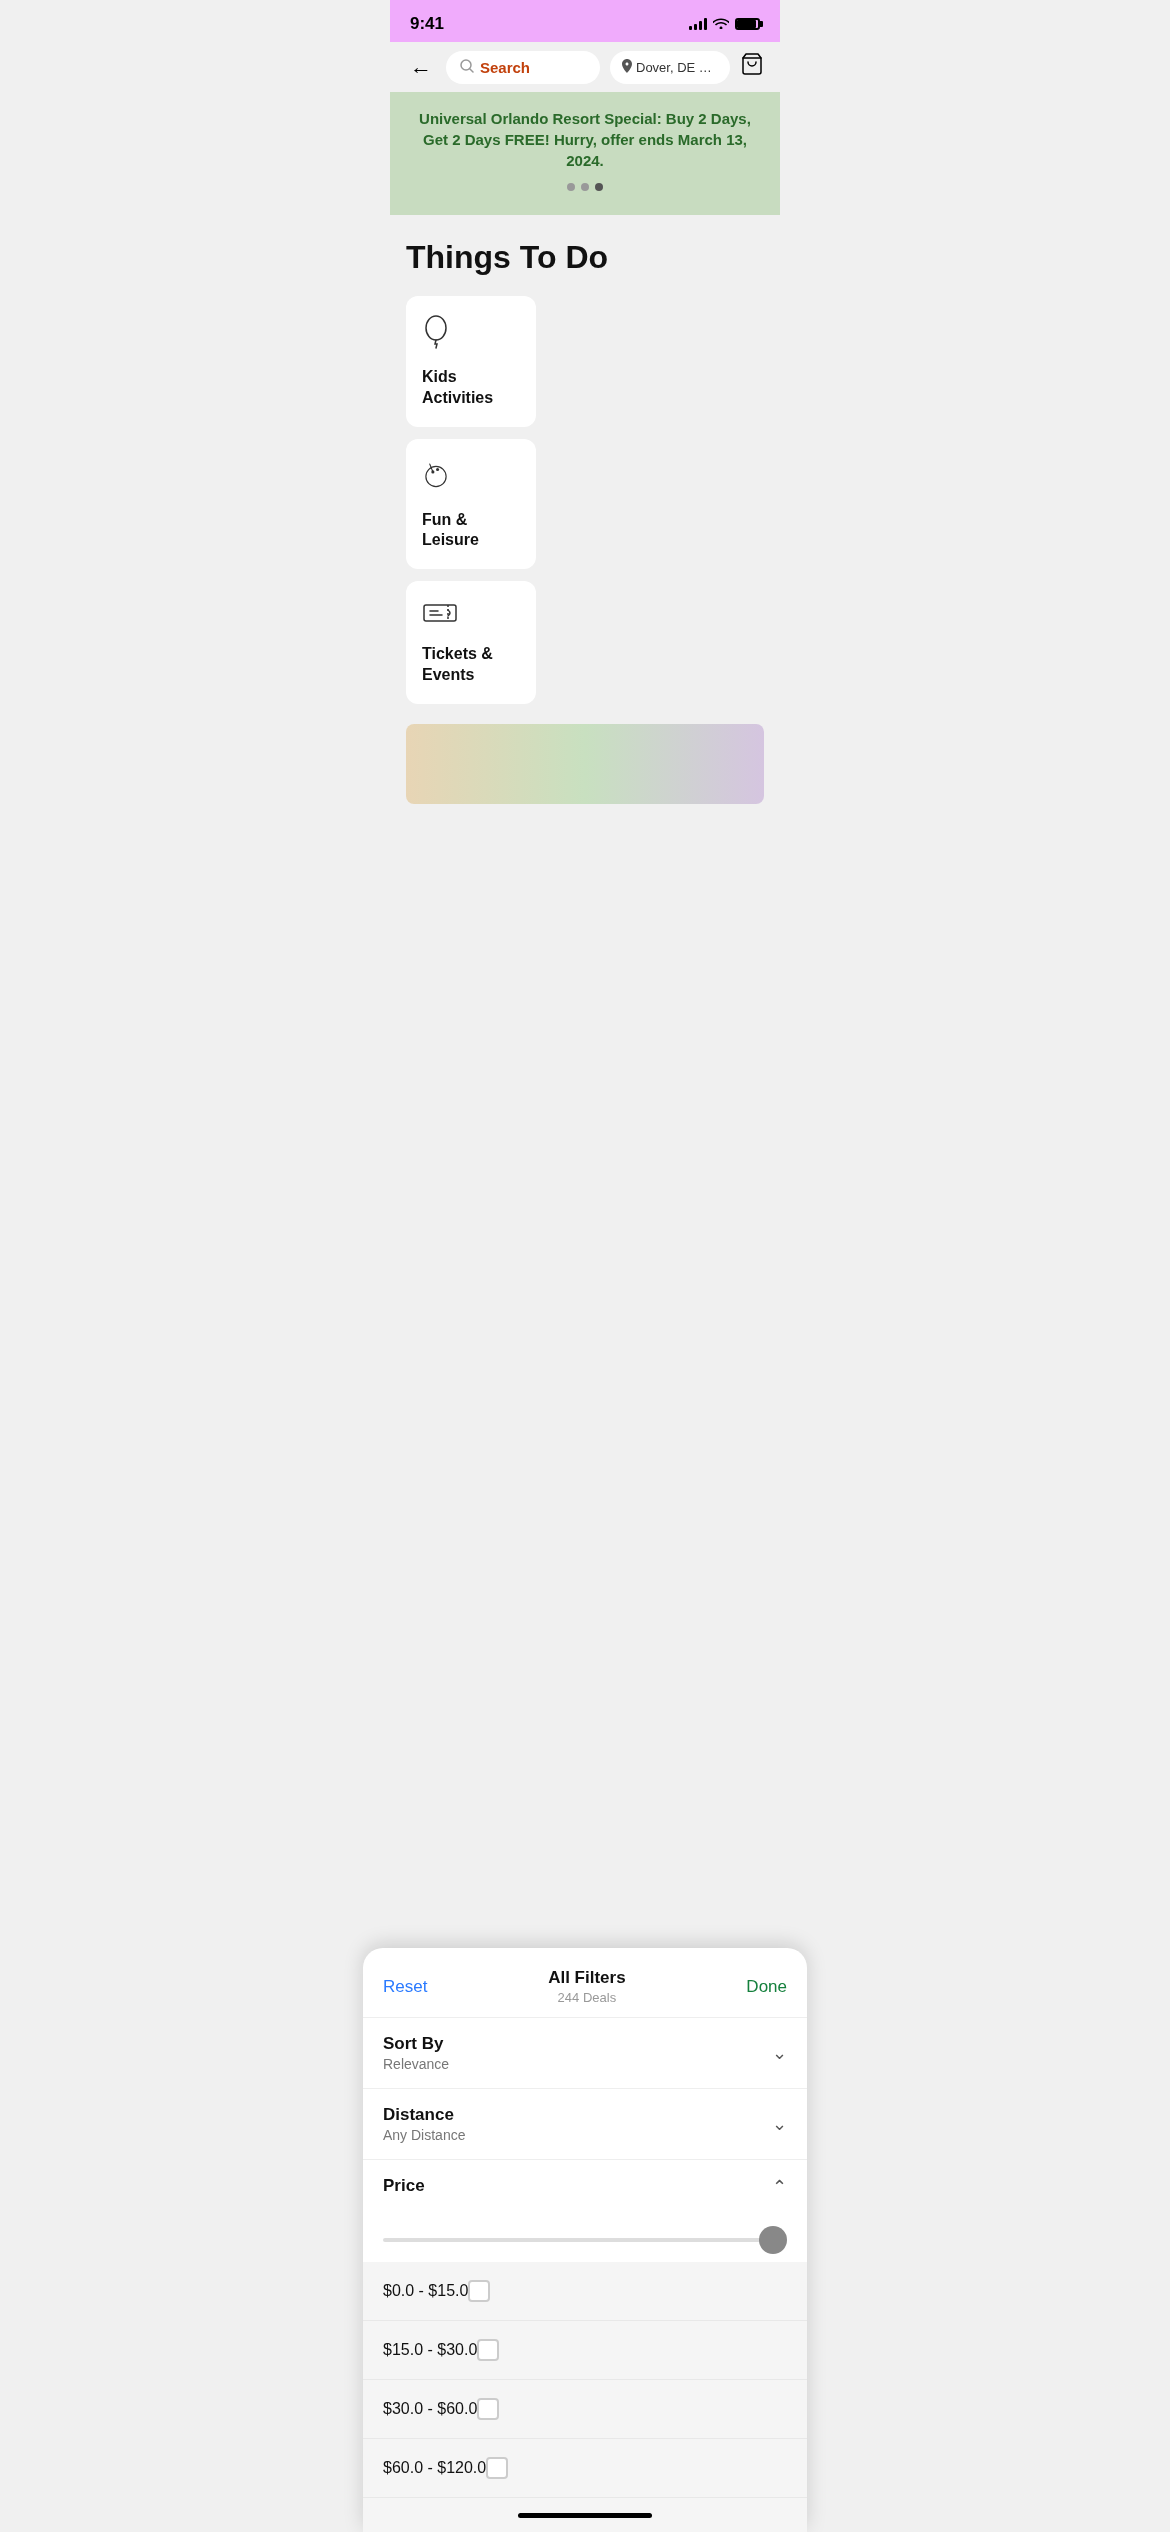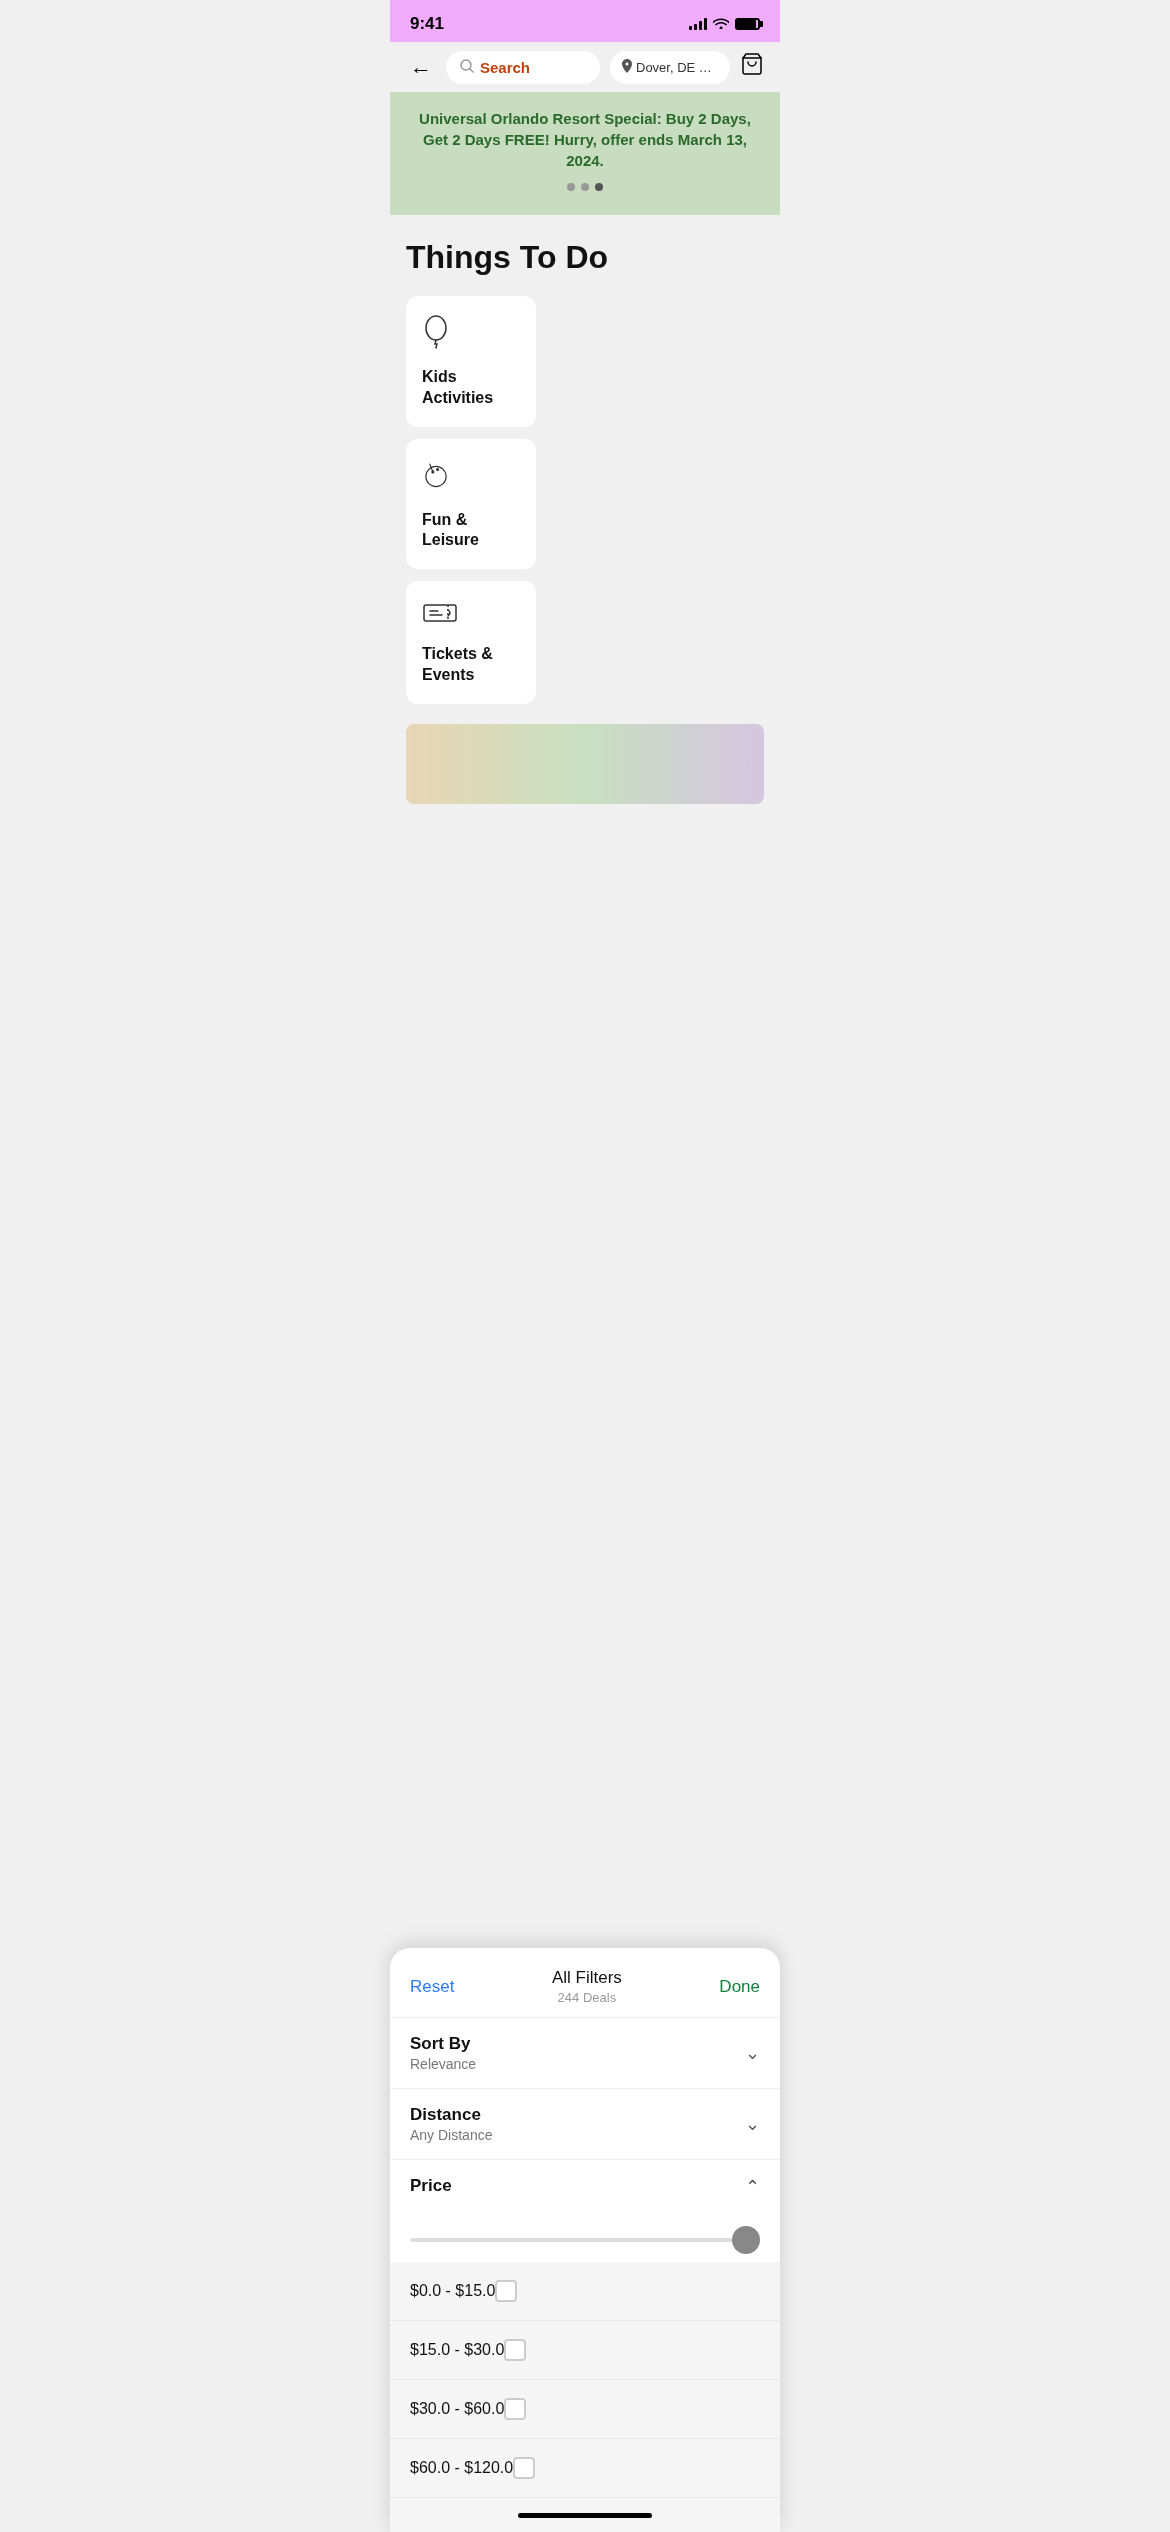--- a/index.html
+++ b/index.html
@@ -242,21 +242,21 @@
       border-radius: 8px;
       overflow: hidden;
     }
 
     
     .bottom-sheet {
       position: fixed;
       bottom: 0;
       left: 50%;
       transform: translateX(-50%);
-      width: 390px;
+      width: 444px;
       background: #fff;
       border-radius: 20px 20px 0 0;
       box-shadow: 0 -4px 20px rgba(0,0,0,0.15);
       z-index: 100;
     }
 
     .sheet-header {
       display: flex;
       align-items: center;
       justify-content: space-between;
@@ -270,21 +270,21 @@
       cursor: pointer;
       font-weight: 400;
     }
 
     .sheet-title-group {
       text-align: center;
     }
 
     .sheet-title {
       font-size: 17px;
-      font-weight: 400;
+      font-weight: 700;
       color: #111;
     }
 
     .sheet-subtitle {
       font-size: 13px;
       color: #999;
       margin-top: 2px;
     }
 
     .sheet-done {

